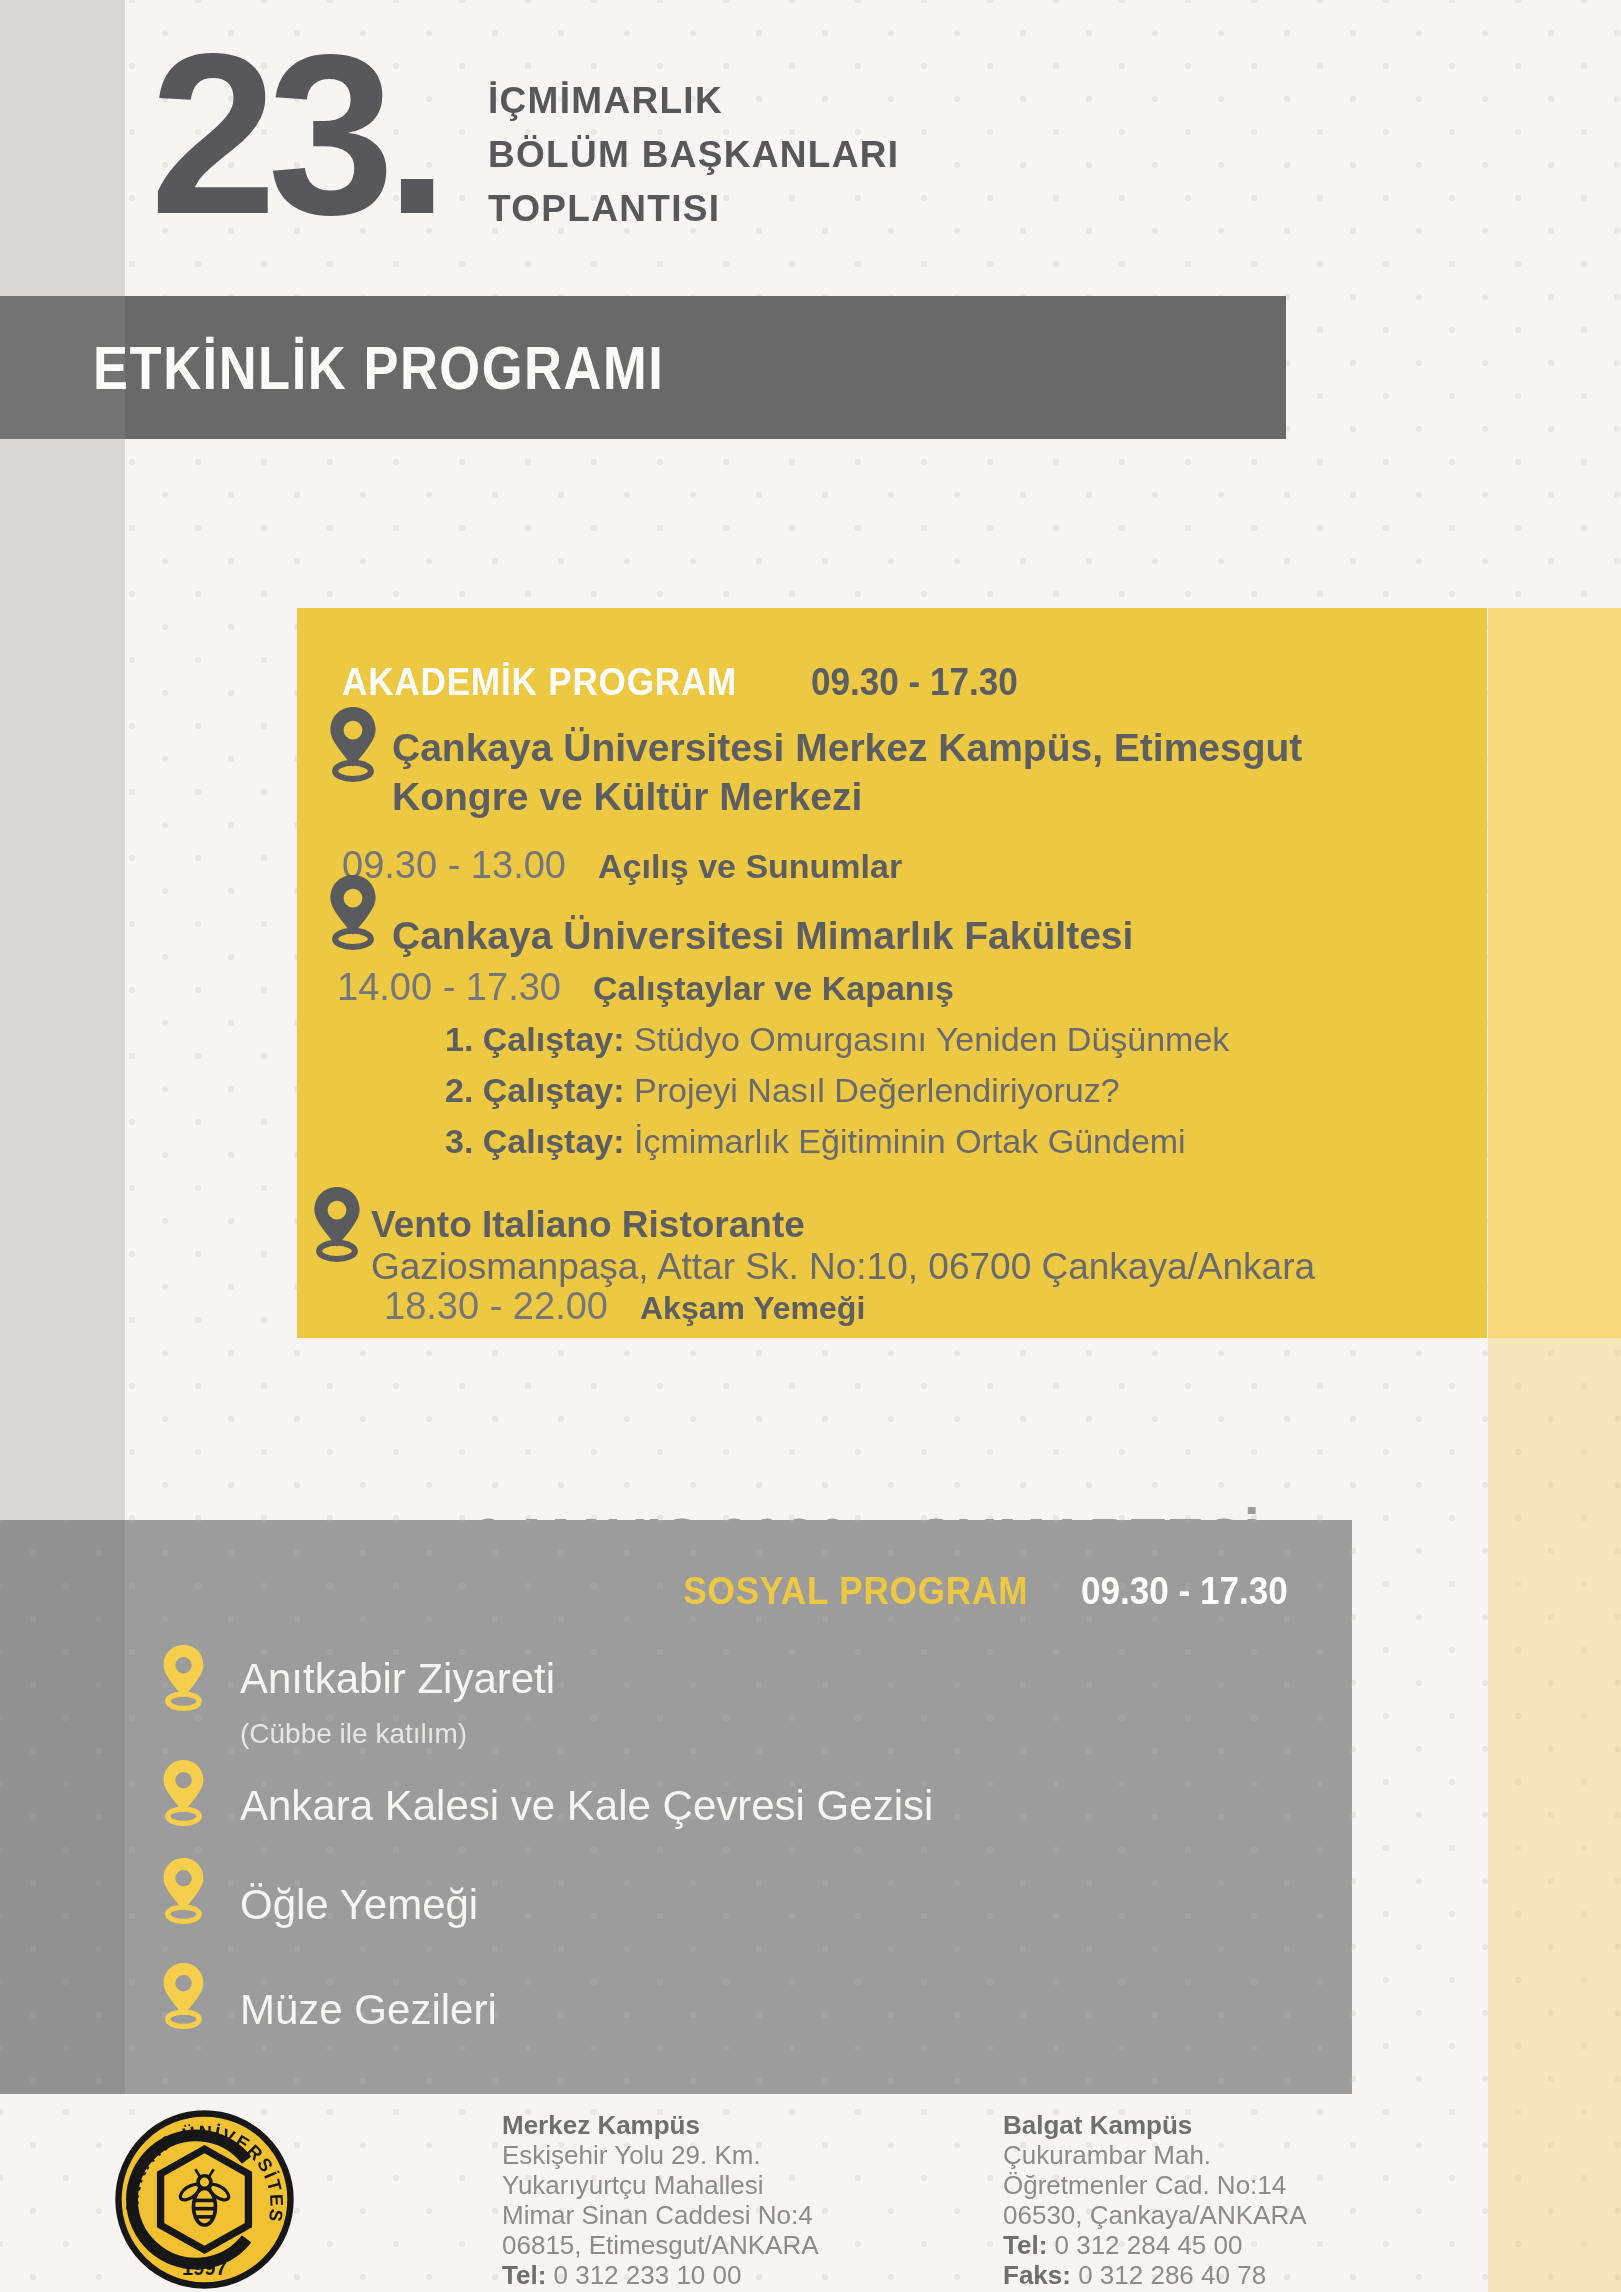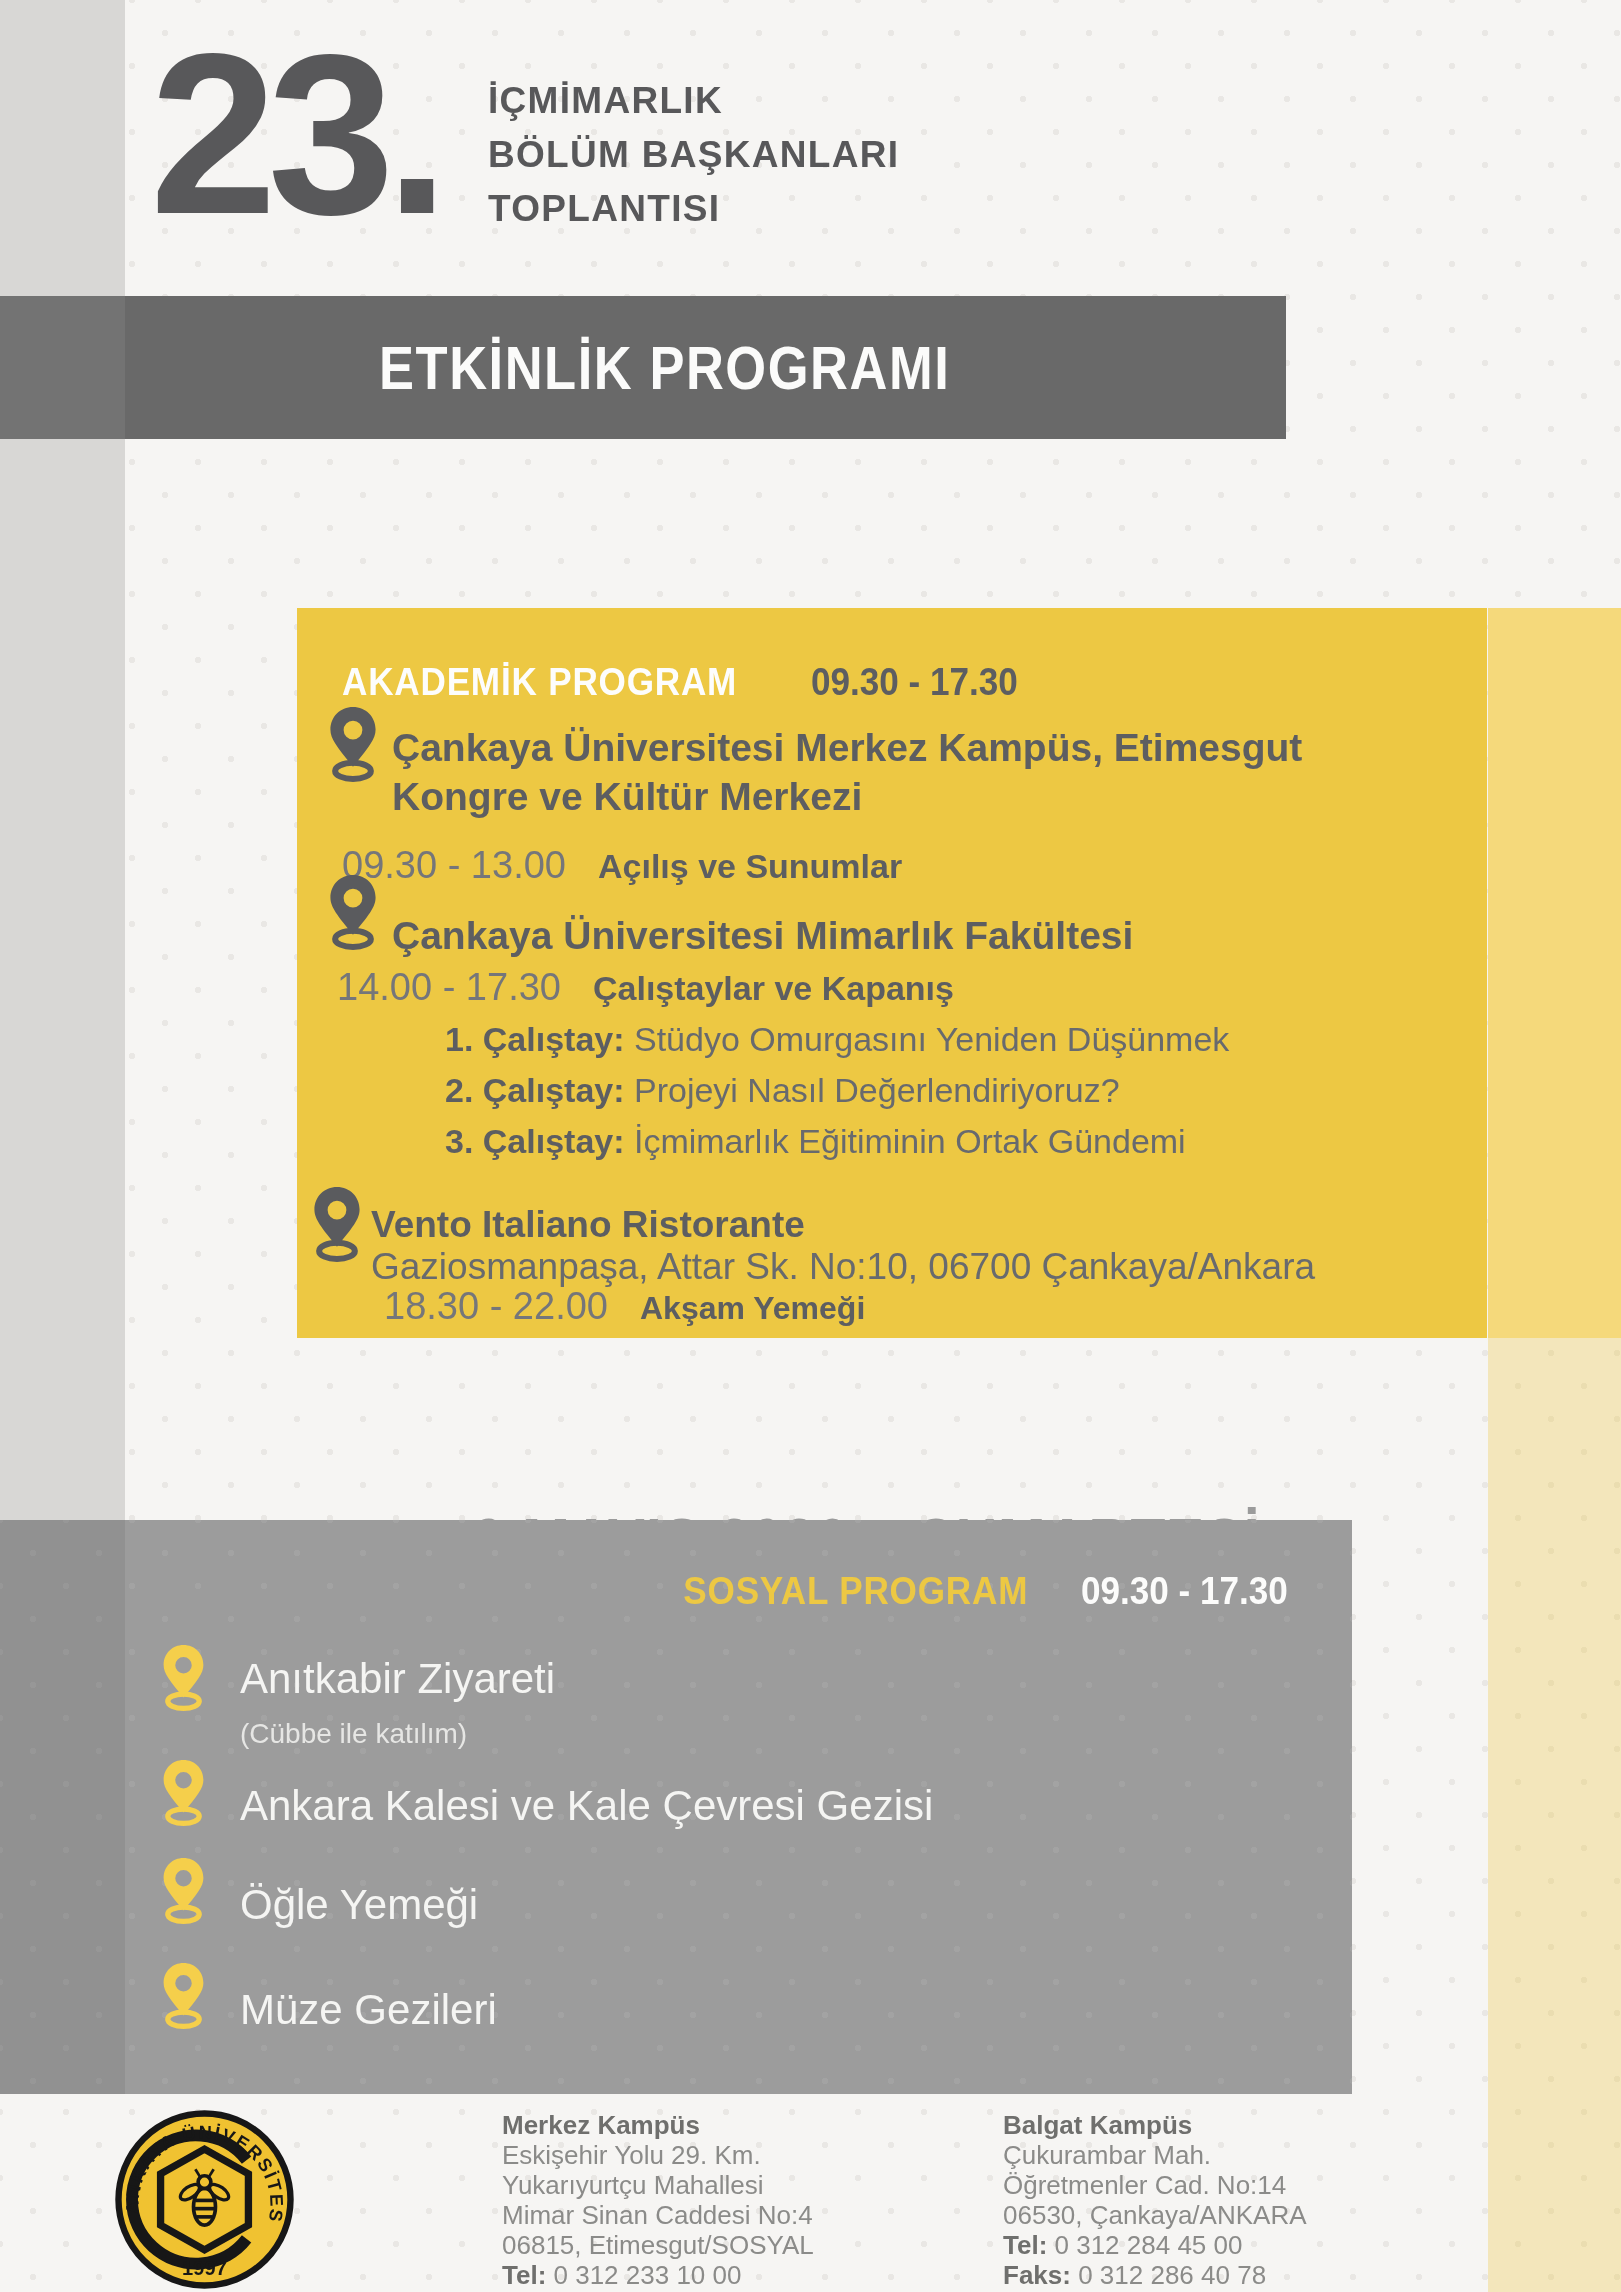--- a/index.html
+++ b/index.html
@@ -30,21 +30,21 @@
     letter-spacing:-9px;color:#58585a;
   }
   .title-lines{
     position:absolute;left:488px;top:74px;
     font-size:37px;font-weight:bold;color:#58585a;
     letter-spacing:1.3px;line-height:54px;white-space:nowrap;
   }
   .banner{
     position:absolute;left:0;top:296px;width:1286px;height:143px;
     background:#696969;
-    display:flex;align-items:center;justify-content:center;
+    display:flex;align-items:center;justify-content:flex-start;
     padding-right:50px;box-sizing:border-box;
   }
   .banner::before{content:"";position:absolute;left:0;top:0;width:125px;height:100%;background:rgba(255,255,255,0.07);}
   .banner-text{
     color:#fbfbfa;font-size:61px;font-weight:bold;letter-spacing:1.8px;white-space:nowrap;
     display:inline-block;transform:scaleX(0.86);transform-origin:right center;
   }
   .cond-left{display:inline-block;transform:scaleX(0.84);transform-origin:left center;white-space:nowrap;}
 
   
@@ -258,21 +258,21 @@
       </text>
       <text x="100" y="182" font-family="Liberation Sans, sans-serif" font-size="22" font-weight="bold" fill="#171717" text-anchor="middle">1997</text>
     </svg>
   </div>
 
   <div class="footer-col col1">
     <div class="col-name">Merkez Kampüs</div>
     <div>Eskişehir Yolu 29. Km.</div>
     <div>Yukarıyurtçu Mahallesi</div>
     <div>Mimar Sinan Caddesi No:4</div>
-    <div>06815, Etimesgut/SOSYAL</div>
+    <div>06815, Etimesgut/ANKARA</div>
     <div><span class="lbl">Tel:</span><span> 0 312 233 10 00</span></div>
   </div>
 
   <div class="footer-col col2">
     <div class="col-name">Balgat Kampüs</div>
     <div>Çukurambar Mah.</div>
     <div>Öğretmenler Cad. No:14</div>
     <div>06530, Çankaya/ANKARA</div>
     <div><span class="lbl">Tel:</span><span> 0 312 284 45 00</span></div>
     <div><span class="lbl">Faks:</span><span> 0 312 286 40 78</span></div>

